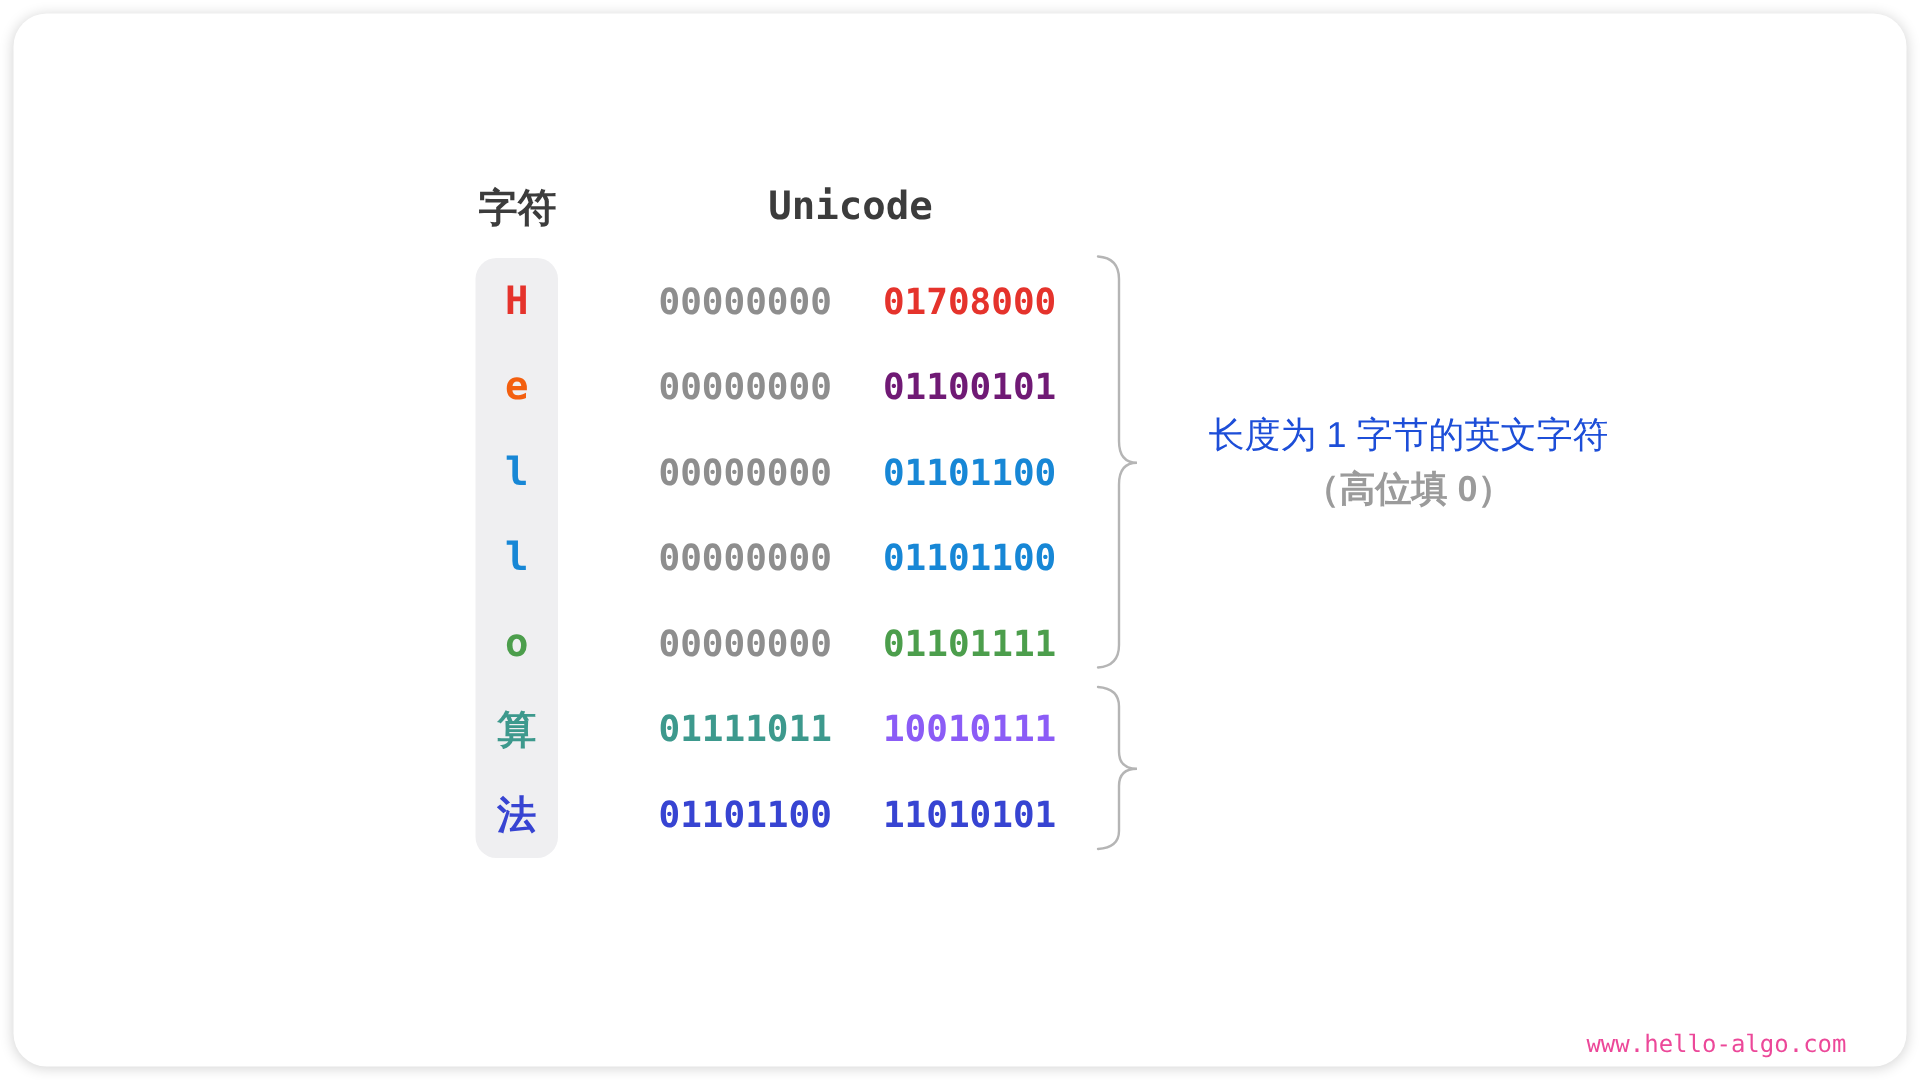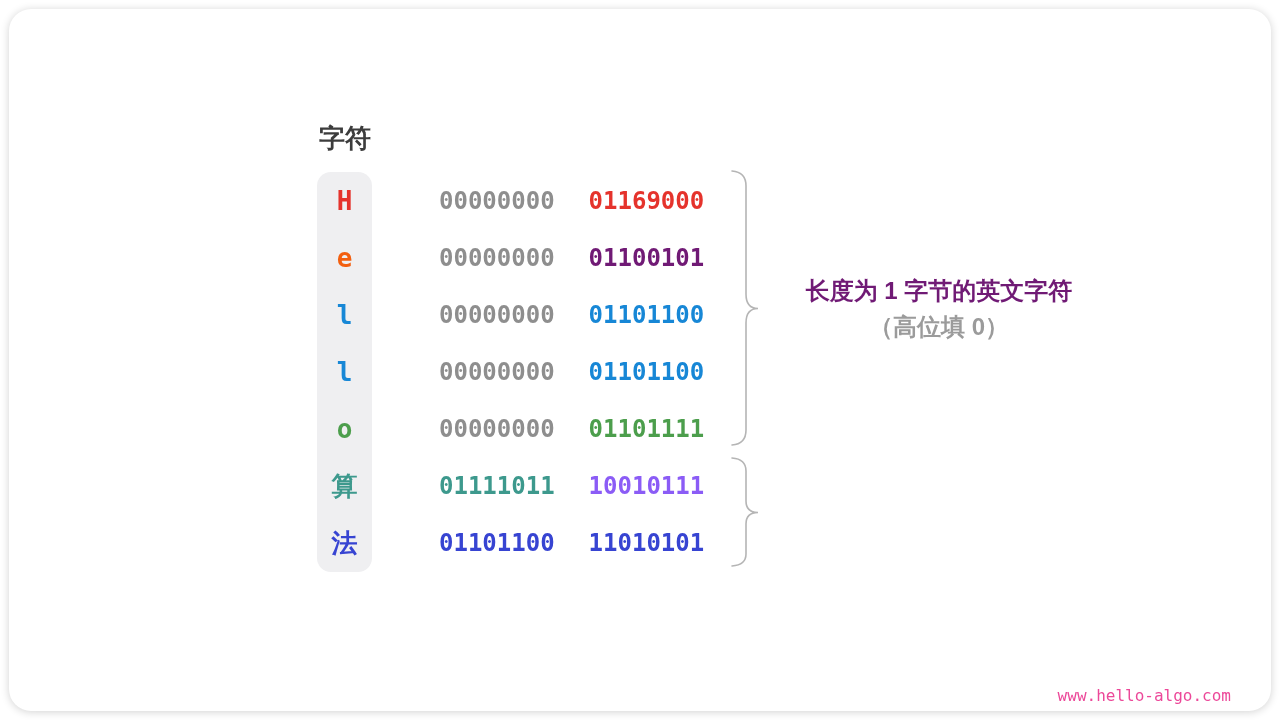--- a/index.html
+++ b/index.html
@@ -77,22 +77,22 @@
   }
   .annotation {
     position: absolute;
     left: 770px;
     width: 320px;
     text-align: center;
     font-size: 24px;
   }
   .annotation .line1 {
     line-height: 36px;
-    color: #701a75;
-    font-weight: 700;
+    color: #1d4ed8;
+    font-weight: 400;
   }
   .annotation .line2 {
     line-height: 36px;
     color: #9b9b9b;
     font-weight: 600;
   }
   .annotation.a1 { top: 264px; }
   .annotation.a2 { top: 482px; }
   .watermark {
     position: absolute;
@@ -103,29 +103,30 @@
   }
 </style>
 </head>
 <body>
 
 <div class="canvas">
   <div class="card">
 
     <div class="col-header char-h">字符</div>
 
+    <div class="col-header uni-h">Unicode</div>
 
     <div class="char-strip"></div>
 
     <div>
         <div class="row" style="top: 177px;">
           <div class="char-cell" style="color: rgb(229, 51, 44);">H</div>
           <div class="binary">
             <span style="color: rgb(142, 142, 142);">00000000</span>
-            <span style="color: rgb(229, 51, 44);">01169000</span>
+            <span style="color: rgb(229, 51, 44);">01708000</span>
           </div>
         </div>
         <div class="row" style="top: 234px;">
           <div class="char-cell" style="color: rgb(243, 95, 15);">e</div>
           <div class="binary">
             <span style="color: rgb(142, 142, 142);">00000000</span>
             <span style="color: #701a75;">01100101</span>
           </div>
         </div>
         <div class="row" style="top: 291px;">

